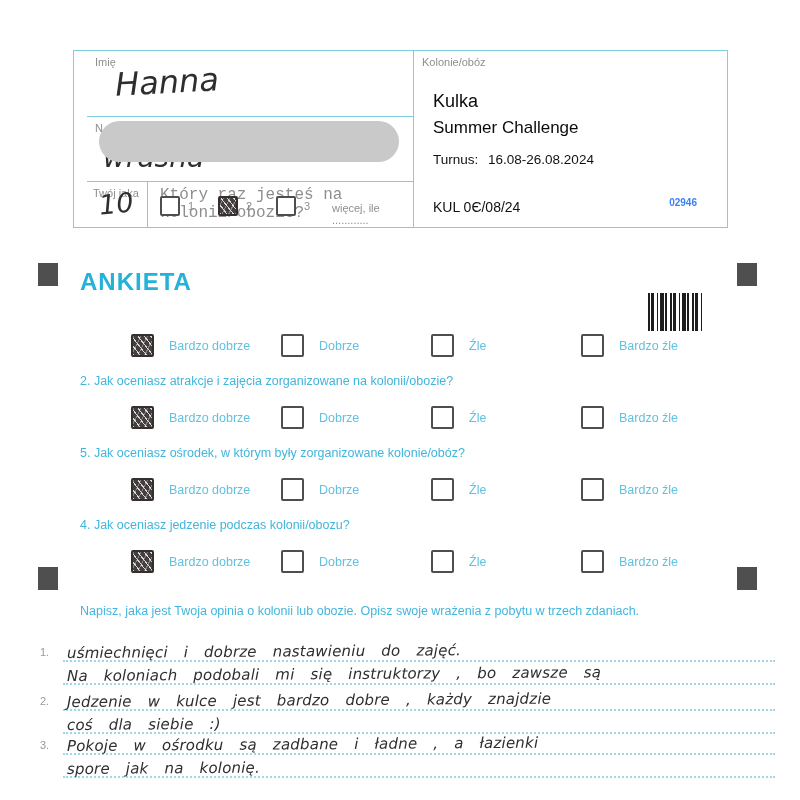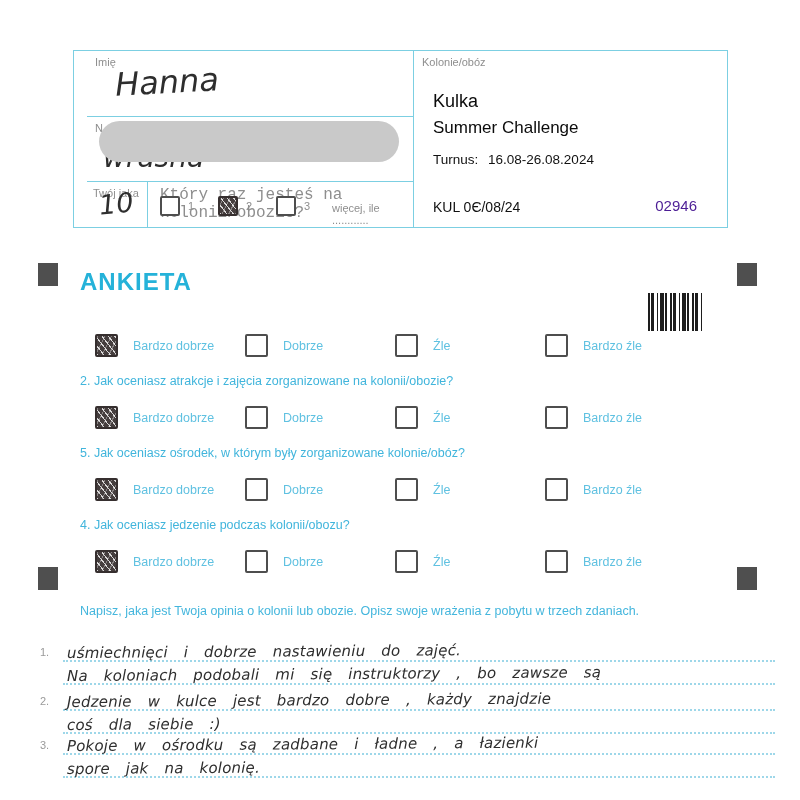--- a/index.html
+++ b/index.html
@@ -58,42 +58,42 @@
   .visit-opt { position:absolute; top:14px; display:flex; align-items:center; gap:8px; }
   .visit-num { font-size:11px; color:#8e8e8e; }
   .visits-more { position:absolute; left:184px; top:20px; font-size:11px; color:#8e8e8e; }
 
   
   .camp-line1 { position:absolute; left:19px; top:40px; font-size:18px; color:#0b0b0b; }
   .camp-line2 { position:absolute; left:19px; top:67px; font-size:17px; color:#0b0b0b; }
   .camp-row { position:absolute; left:19px; font-size:13.5px; color:#111; }
   .camp-label { color:#111; }
   .camp-code { position:absolute; left:19px; top:148px; font-size:14px; color:#111; }
-  .camp-number { position:absolute; right:30px; top:146px; font-size:15px; font-weight:normal; color:#4c1d95; }
+  .camp-number { position:absolute; right:30px; top:146px; font-size:10px; font-weight:bold; color:#3b82f6; }
 
   
   .reg-square { position:absolute; width:20px; height:23px; background:#4f4f4f; }
 
   .survey-title {
     position:absolute; left:80px; top:268px;
     font-size:24px; font-weight:bold; color:#25b2d9; letter-spacing:1px;
   }
   .barcode {
     position:absolute; left:648px; top:293px; width:55px; height:38px;
     background:repeating-linear-gradient(90deg,
       #1d1d1d 0 2px, #fff 2px 3px,
       #1d1d1d 3px 6px, #fff 6px 9px,
       #1d1d1d 9px 10px, #fff 10px 12px,
       #1d1d1d 12px 16px, #fff 16px 17px,
       #1d1d1d 17px 19px, #fff 19px 22px);
   }
 
   .q-block { position:absolute; left:80px; width:690px; height:66px; }
   .q-text { font-size:12.5px; color:#41b5dc; }
-  .opt { position:absolute; top:32px; display:flex; align-items:center; gap:15px; }
+  .opt { position:absolute; top:32px; display:flex; align-items:center; gap:15px;margin-left:36px; }
   .opt-label { font-size:12.5px; color:#5fc1e1; white-space:nowrap; }
   .opt-0 { left:15px; } .opt-1 { left:165px; } .opt-2 { left:315px; } .opt-3 { left:465px; }
 
   .open-prompt { position:absolute; left:80px; top:604px; font-size:12.5px; color:#44b6dd; }
 
   
   .ans { position:absolute; left:63px; width:712px; }
   .ans-num { position:absolute; left:-23px; top:7px; font-size:11px; color:#9a9a9a; }
   .ans-line { height:23px; border-bottom:2px dotted #9ed7e9; position:relative; }
   .ans-text {

